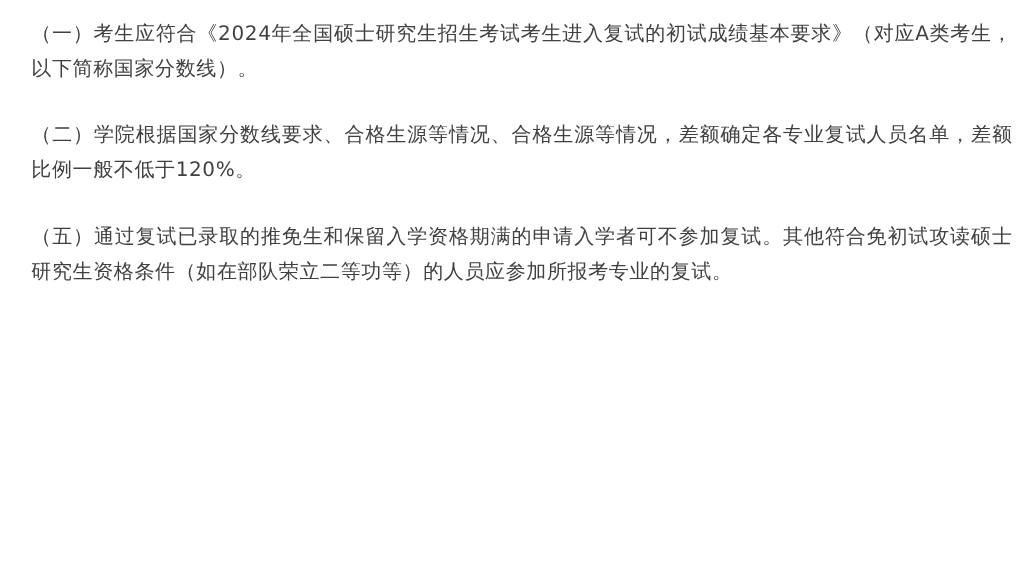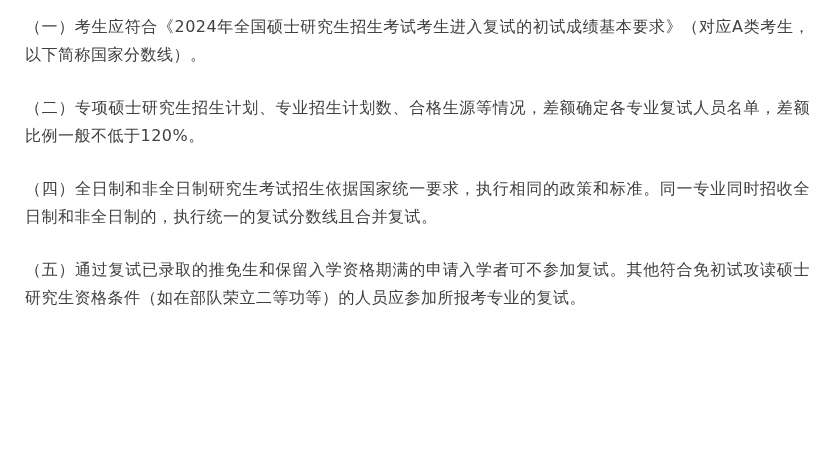--- a/index.html
+++ b/index.html
@@ -27,16 +27,15 @@
   }
   .para:last-child {
     margin-bottom: 0;
   }
 </style>
 </head>
 <body>
 
 <div class="page">
   <p class="para">（一）考生应符合《2024年全国硕士研究生招生考试考生进入复试的初试成绩基本要求》（对应A类考生，以下简称国家分数线）。</p>
-  <p class="para">（二）专项硕士研究生招生计划、专业招生计划数、合格生源等情况，差额确定各专业复试人员名单，差额比例一般不低于120%。</p>
-  <p class="para">（四）全日制和非全日制研究生考试招生依据国家统一要求，执行相同的政策和标准。同一专业同时招收全日制和非全日制的，执行统一的复试分数线且合并复试。</p>
+  <p class="para">（二）学院根据国家分数线要求、合格生源等情况、合格生源等情况，差额确定各专业复试人员名单，差额比例一般不低于120%。</p>
   <p class="para">（五）通过复试已录取的推免生和保留入学资格期满的申请入学者可不参加复试。其他符合免初试攻读硕士研究生资格条件（如在部队荣立二等功等）的人员应参加所报考专业的复试。</p>
 </div>
 
 </body></html>

